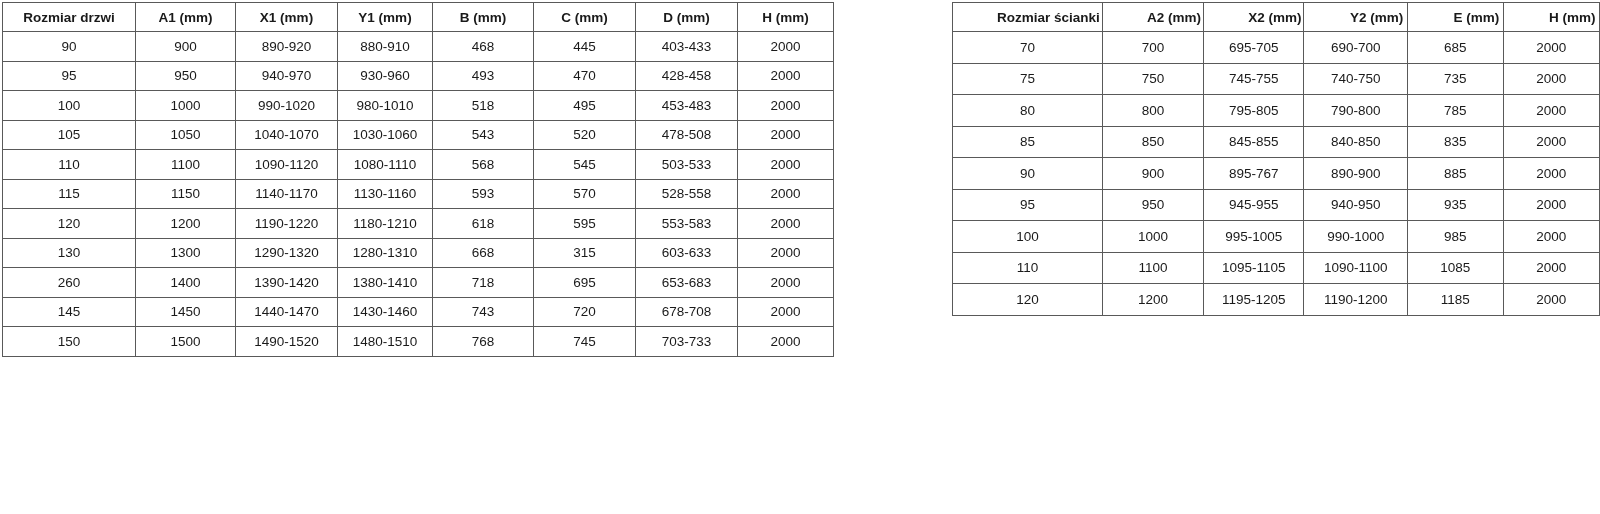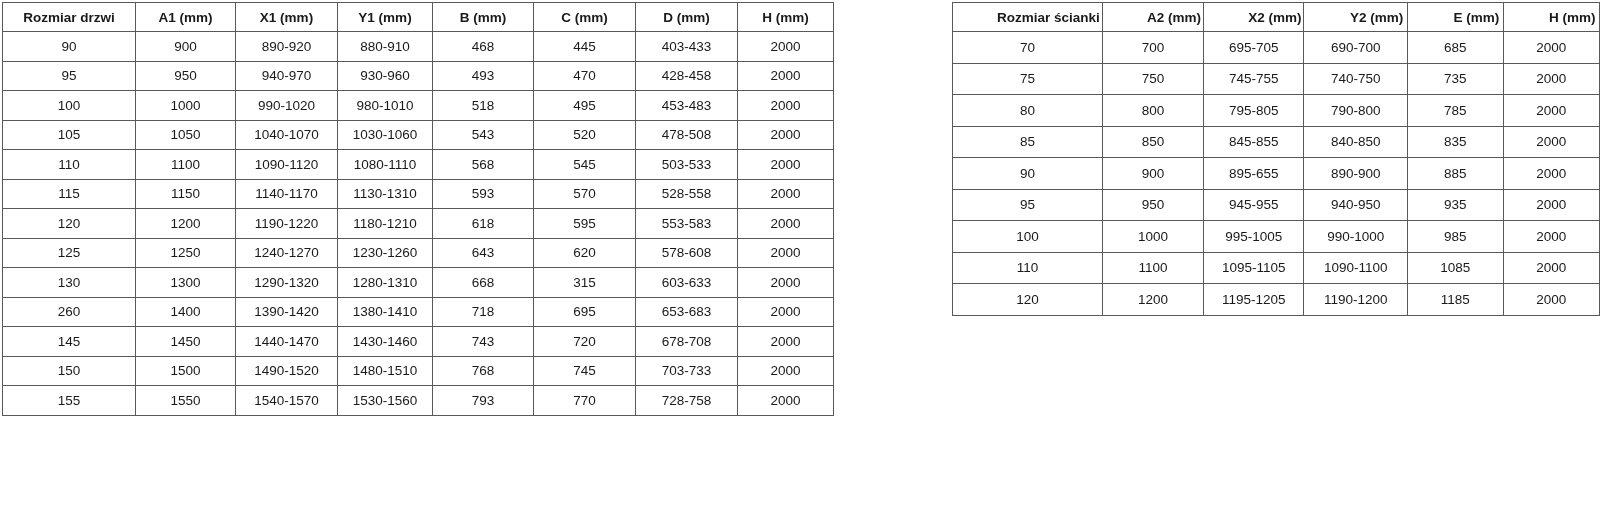--- a/index.html
+++ b/index.html
@@ -123,47 +123,37 @@
           <td>1080-1110</td>
           <td>568</td>
           <td>545</td>
           <td>503-533</td>
           <td>2000</td>
         </tr>
         <tr>
           <td>115</td>
           <td>1150</td>
           <td>1140-1170</td>
-          <td>1130-1310</td>
+          <td>1130-1160</td>
           <td>593</td>
           <td>570</td>
           <td>528-558</td>
           <td>2000</td>
         </tr>
         <tr>
           <td>120</td>
           <td>1200</td>
           <td>1190-1220</td>
           <td>1180-1210</td>
           <td>618</td>
           <td>595</td>
           <td>553-583</td>
           <td>2000</td>
         </tr>
         <tr>
-          <td>125</td>
-          <td>1250</td>
-          <td>1240-1270</td>
-          <td>1230-1260</td>
-          <td>643</td>
-          <td>620</td>
-          <td>578-608</td>
-          <td>2000</td>
-        </tr>
-        <tr>
           <td>130</td>
           <td>1300</td>
           <td>1290-1320</td>
           <td>1280-1310</td>
           <td>668</td>
           <td>315</td>
           <td>603-633</td>
           <td>2000</td>
         </tr>
         <tr>
@@ -189,30 +179,20 @@
         <tr>
           <td>150</td>
           <td>1500</td>
           <td>1490-1520</td>
           <td>1480-1510</td>
           <td>768</td>
           <td>745</td>
           <td>703-733</td>
           <td>2000</td>
         </tr>
-        <tr>
-          <td>155</td>
-          <td>1550</td>
-          <td>1540-1570</td>
-          <td>1530-1560</td>
-          <td>793</td>
-          <td>770</td>
-          <td>728-758</td>
-          <td>2000</td>
-        </tr>
       </tbody>
     </table>
   <table class="spec" id="table-walls">
       <colgroup>
         <col style="width: 135px;">
         <col style="width: 102px;">
         <col style="width: 98px;">
         <col style="width: 109px;">
         <col style="width: 101px;">
         <col style="width: 101px;">
@@ -256,21 +236,21 @@
           <td>85</td>
           <td>850</td>
           <td>845-855</td>
           <td>840-850</td>
           <td>835</td>
           <td>2000</td>
         </tr>
         <tr>
           <td>90</td>
           <td>900</td>
-          <td>895-655</td>
+          <td>895-767</td>
           <td>890-900</td>
           <td>885</td>
           <td>2000</td>
         </tr>
         <tr>
           <td>95</td>
           <td>950</td>
           <td>945-955</td>
           <td>940-950</td>
           <td>935</td>

